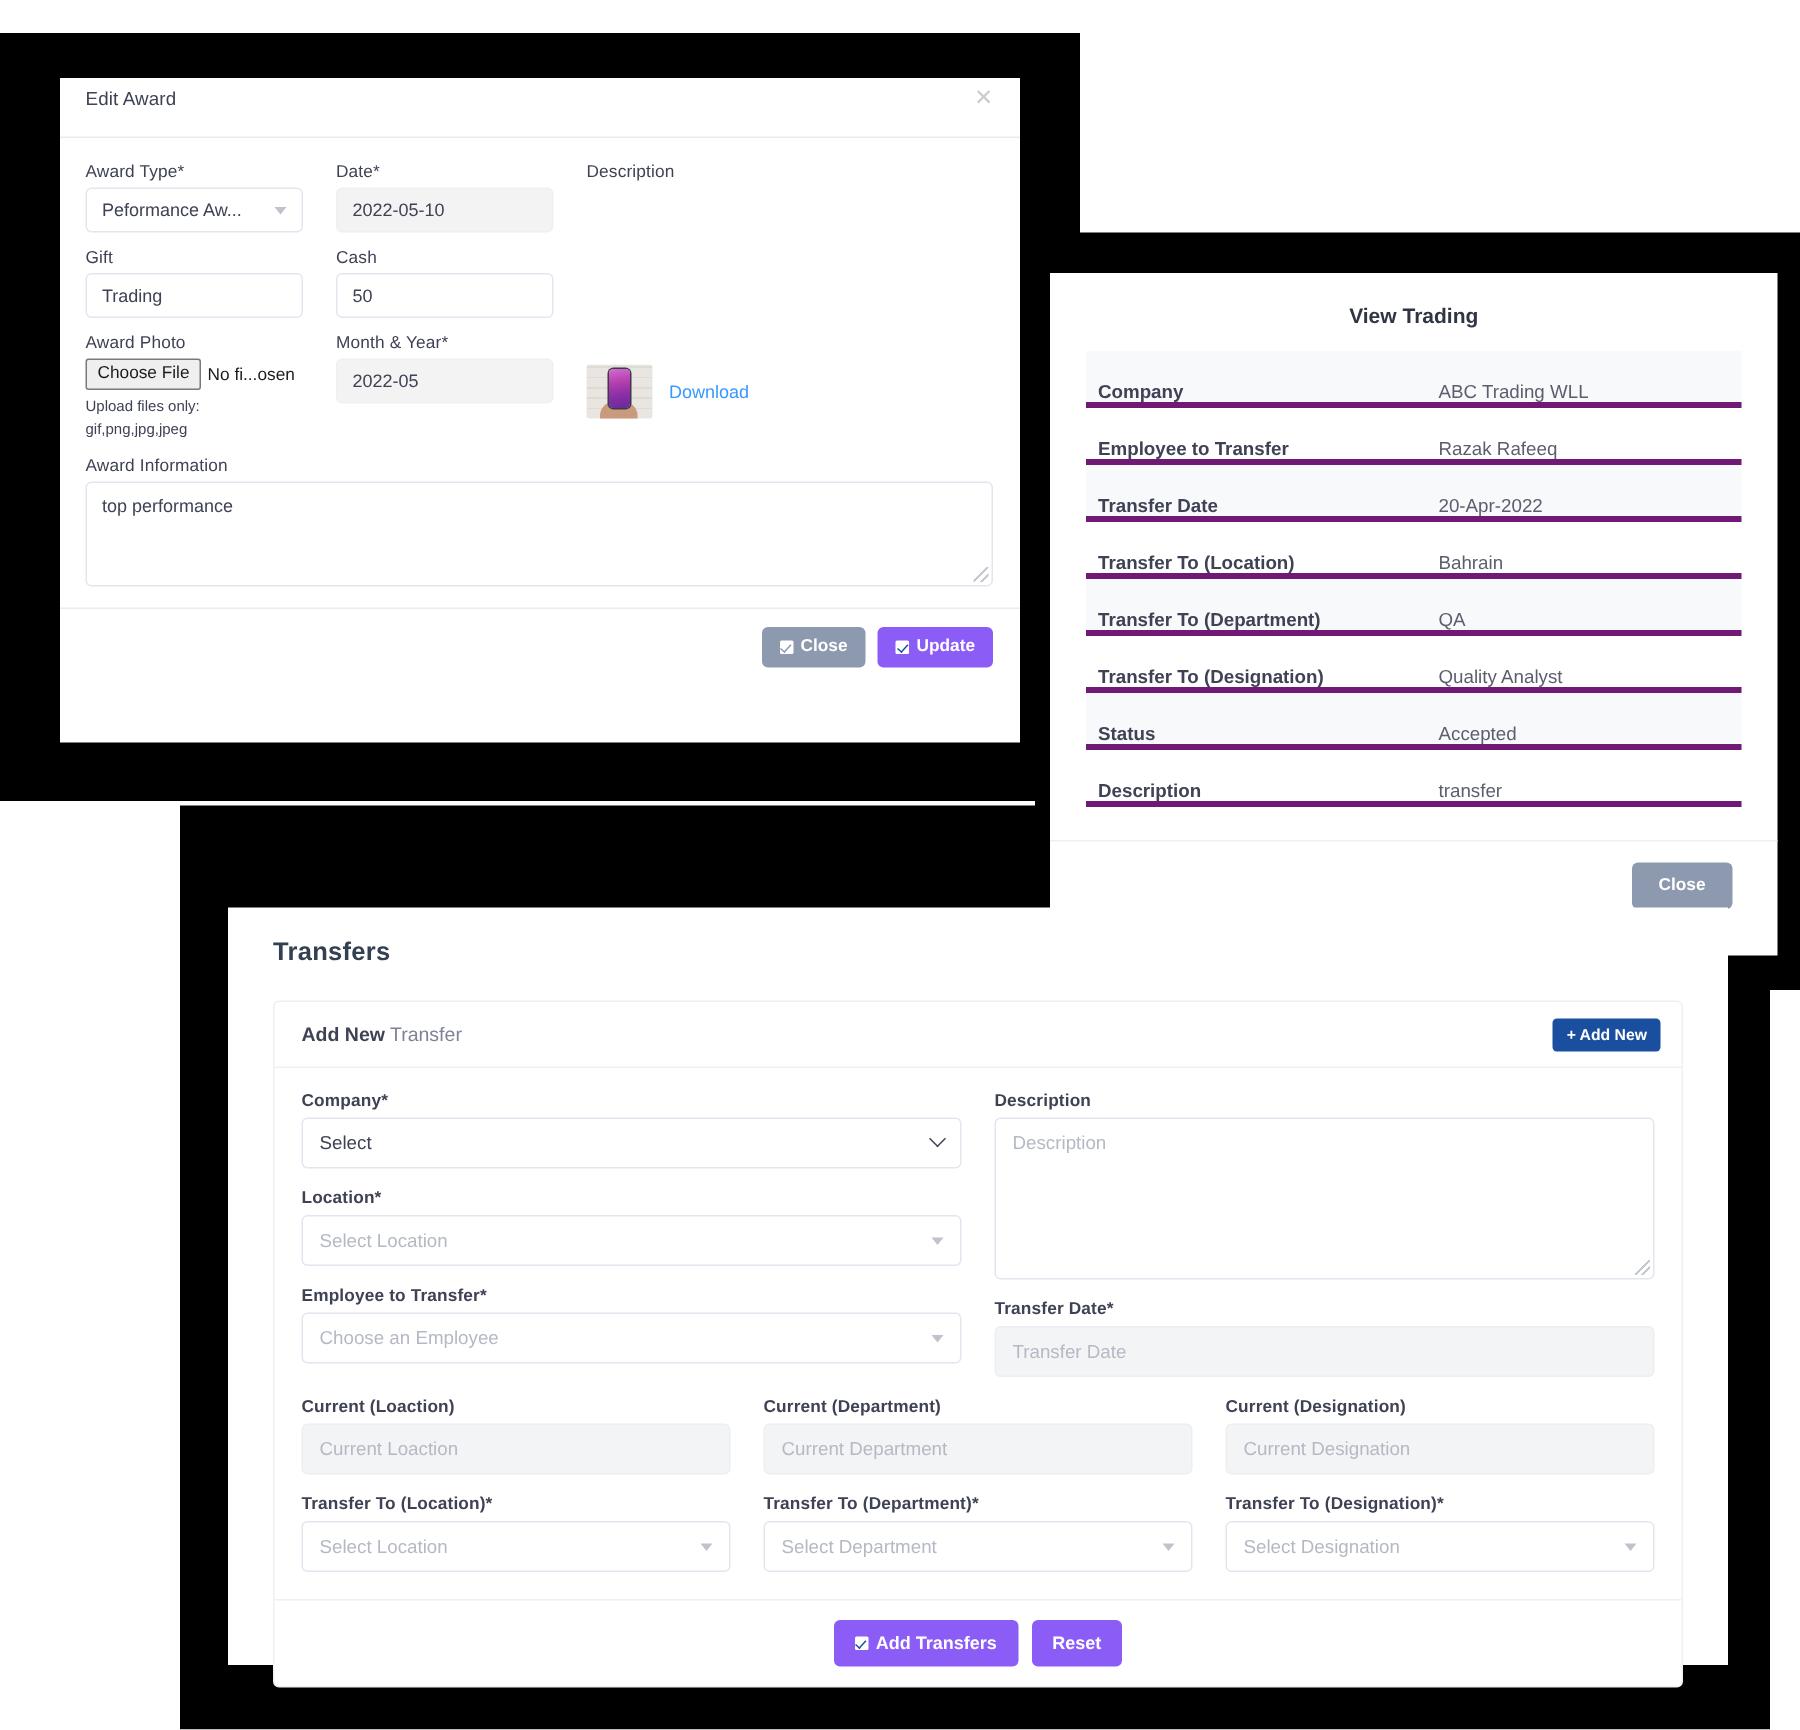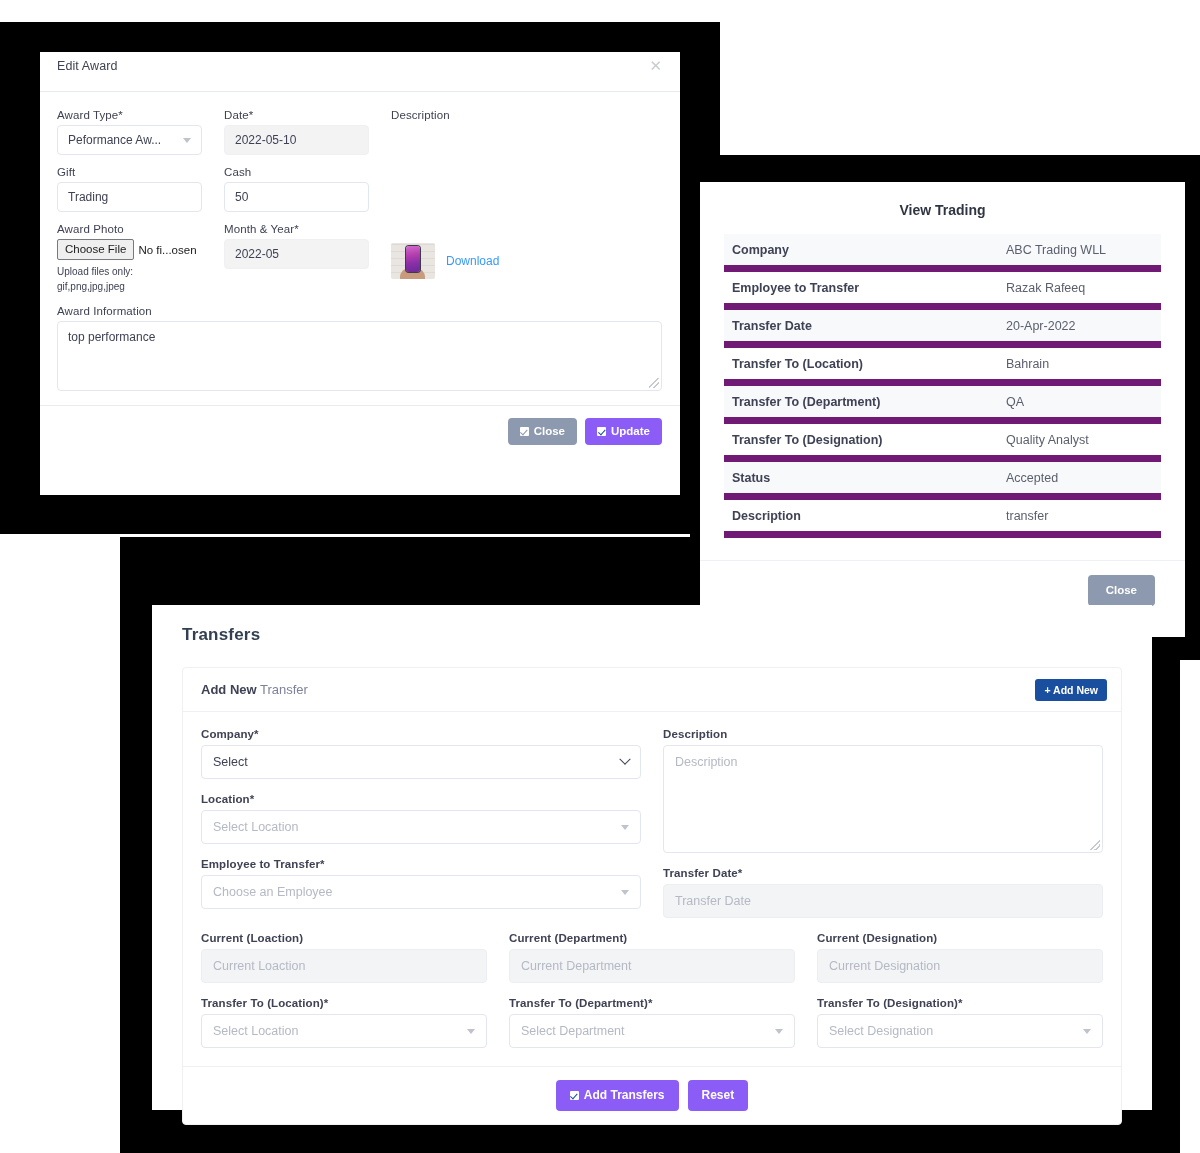--- a/index.html
+++ b/index.html
@@ -124,22 +124,22 @@
   .btn-gray .chk::after { border-color: #8d99ae; }
 
   
   #view { left: 700px; top: 182px; width: 485px; height: 455px; }
   #view .v-title {
     text-align: center; font-size: 14px; font-weight: bold; color: #2f3542;
     padding: 20px 0 16px;
   }
   #view .v-table { margin: 0 24px; }
   .v-row {
-    display: flex; align-items: center; height: 38px;
-    border-bottom: 7px solid #701a75; font-size: 12.5px; gap: 47px;
+    display: flex; align-items: flex-end; height: 38px;
+    border-bottom: 4px solid #701a75; font-size: 12.5px;
   }
   .v-row.alt { background: #f8f9fb; }
   .v-key { width: 235px; font-weight: bold; color: #3f4254; padding-left: 8px; }
   .v-val { color: #5b5f6d; }
   #view .v-foot {
     border-top: 1px solid #eef0f3; margin: 22px 0 0 0;
     padding: 14px 30px; display: flex; justify-content: flex-end;
   }
   .btn-plain { padding: 9px 18px; }
 

